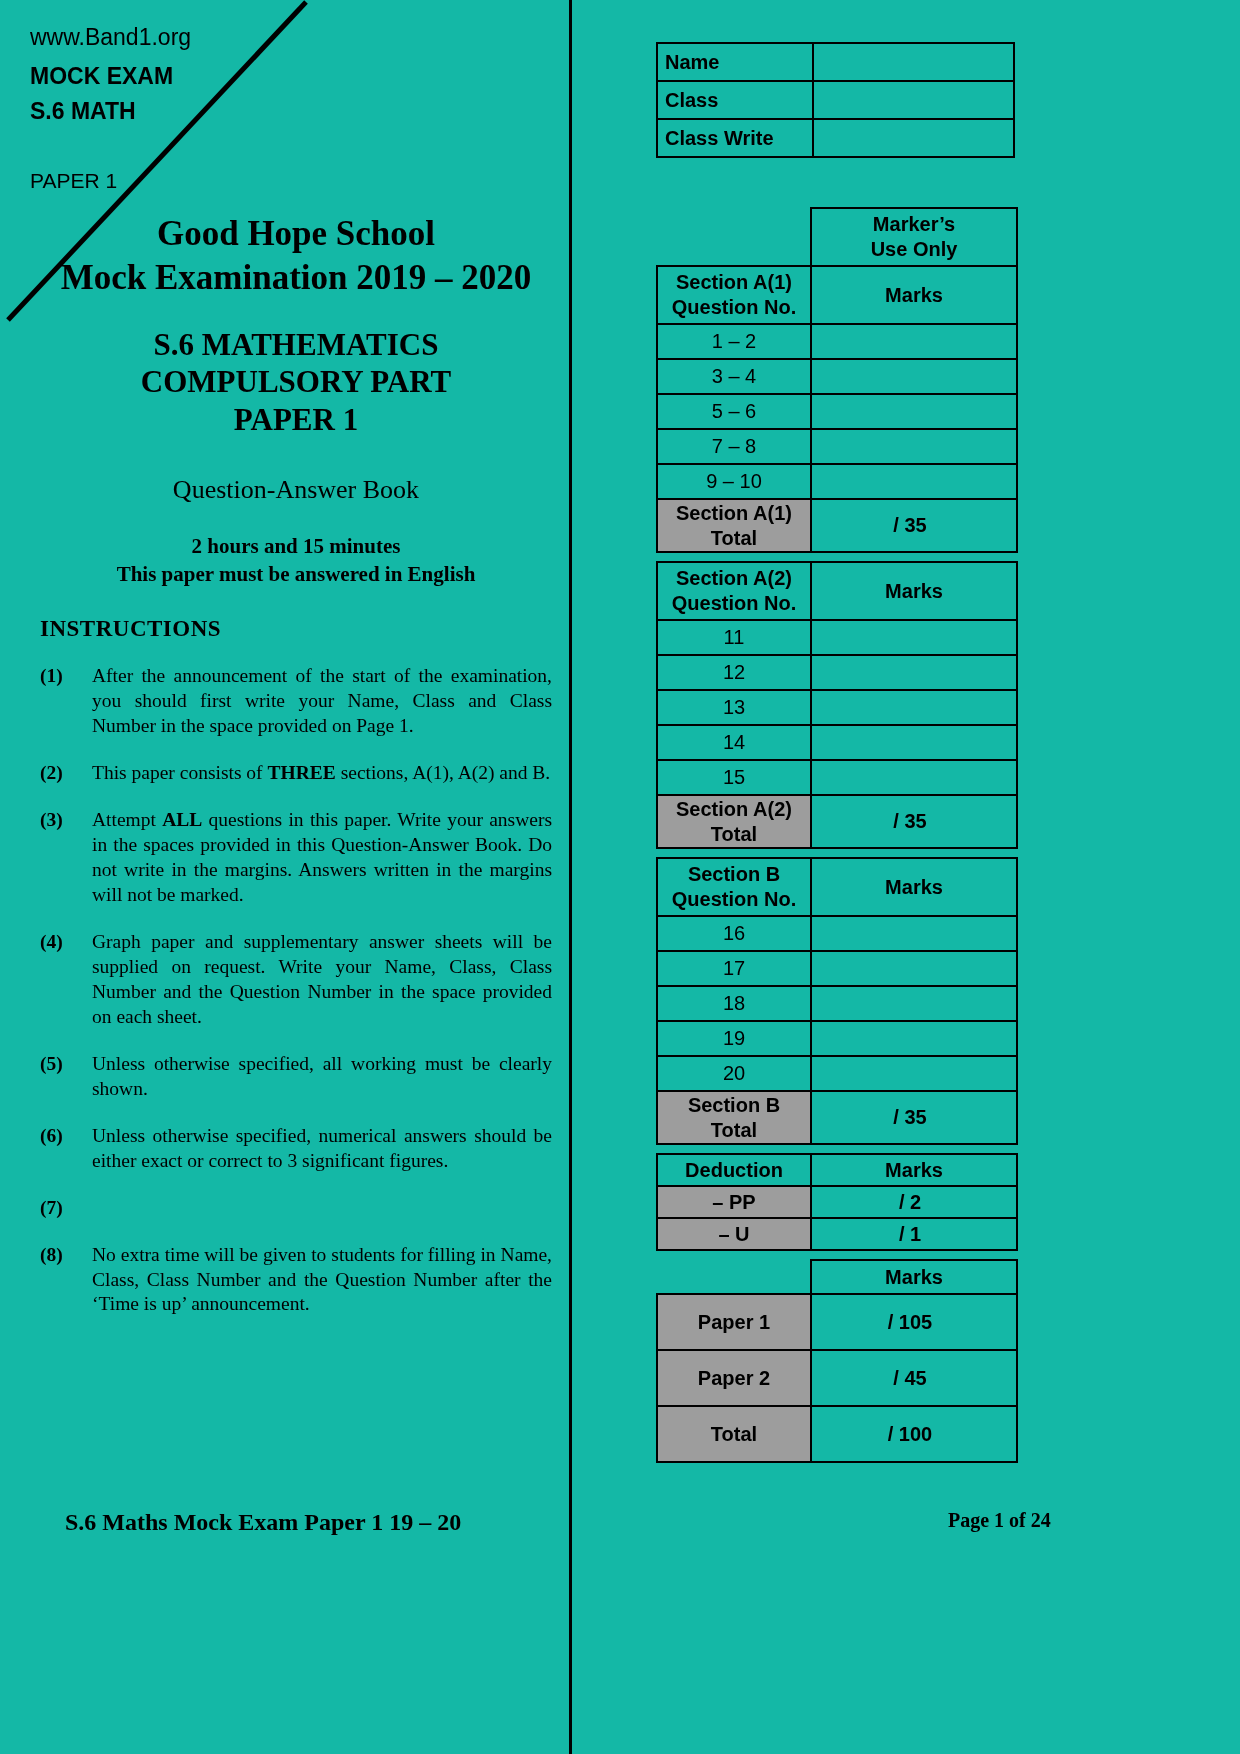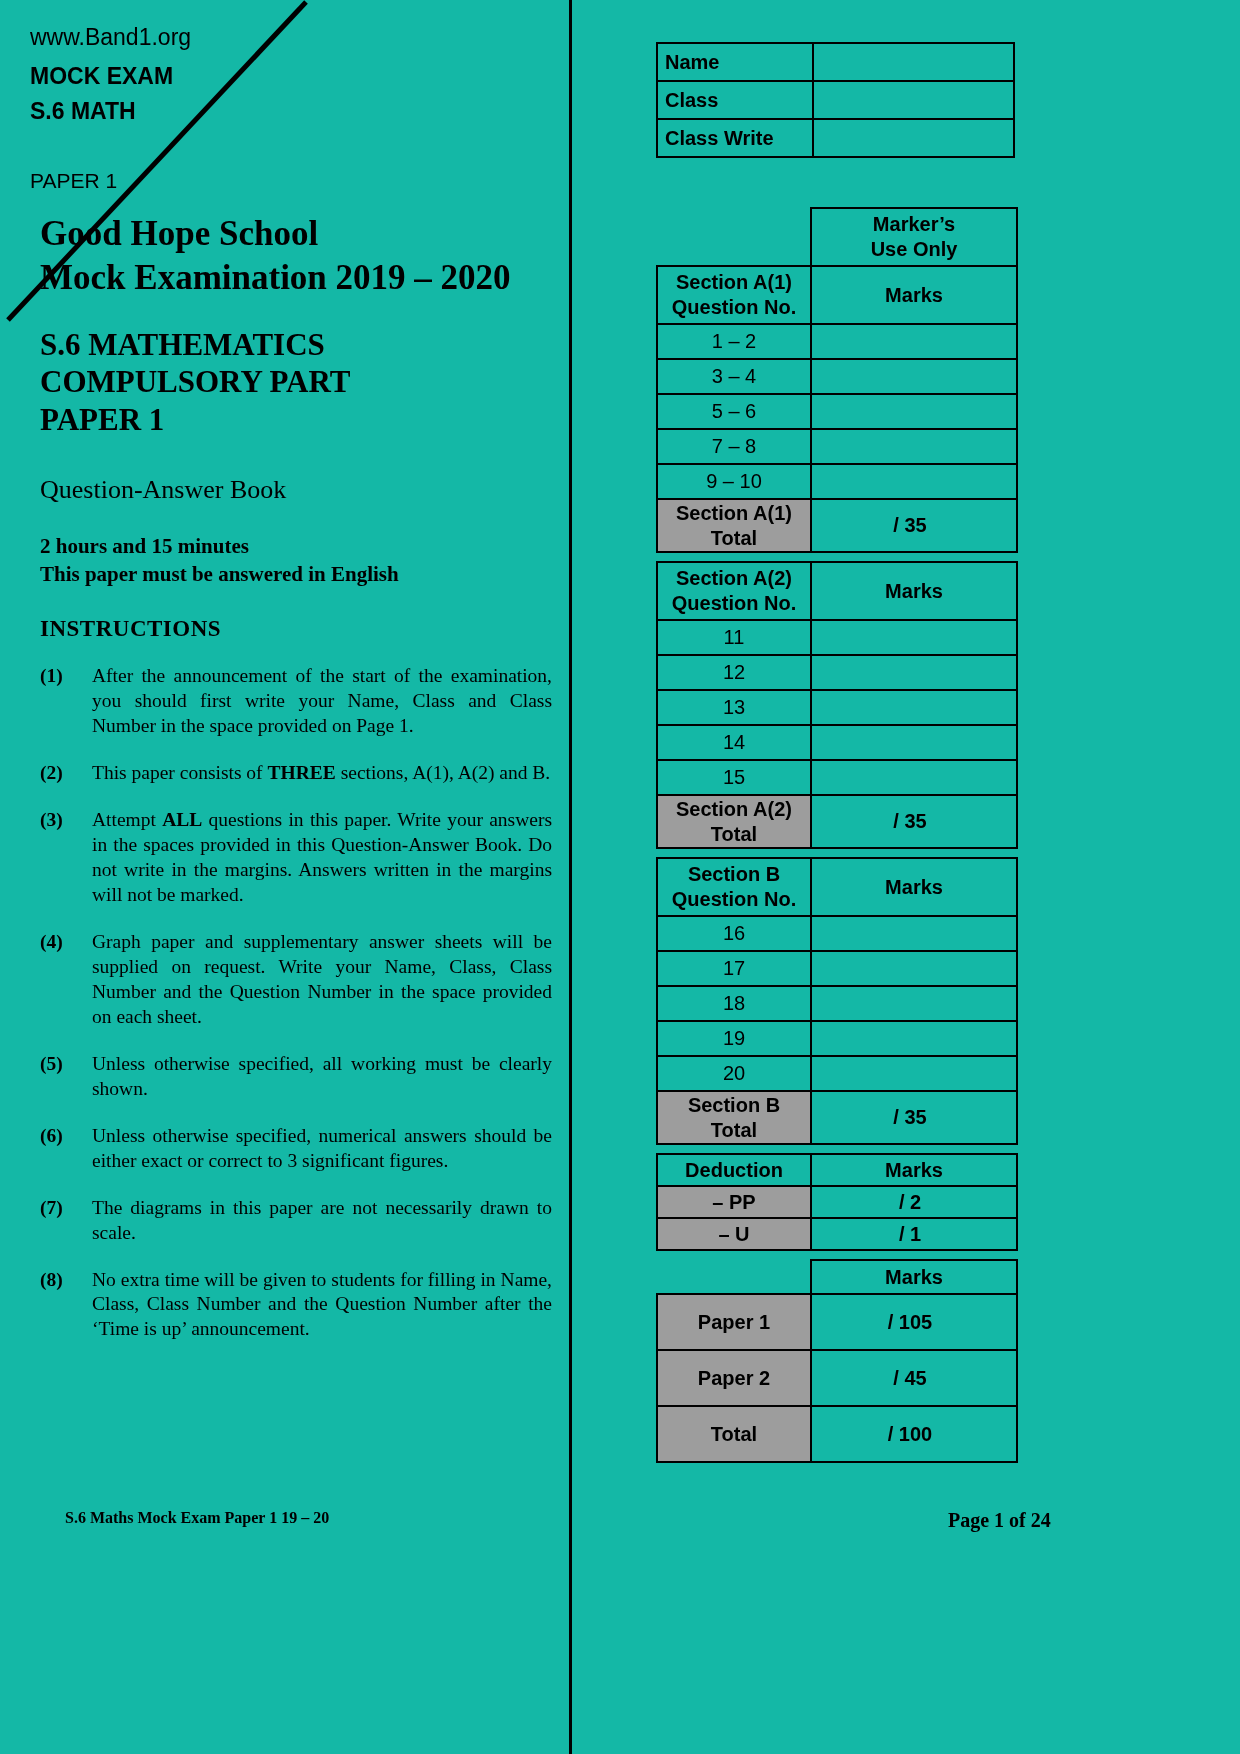--- a/index.html
+++ b/index.html
@@ -17,21 +17,21 @@
 
   
   #corner { position:absolute; left:30px; top:24px; font-family:"Liberation Sans", sans-serif; }
   #corner .site  { font-size:23px; }
   #corner .mock  { font-size:23px; font-weight:bold; margin-top:12px; }
   #corner .smath { font-size:23px; font-weight:bold; margin-top:8px; }
   #corner .plabel{ font-size:21px; margin-top:44px; }
 
   
   #left { position:absolute; left:40px; top:212px; width:512px; }
-  .title-center { }
+  .title-center { text-align:center; }
   .school-line  { font-size:35px; font-weight:bold; line-height:1.25; }
   .subject-block{ margin-top:26px; font-size:31px; font-weight:bold; line-height:1.22; }
   .qab          { margin-top:36px; font-size:26px; font-weight:normal; }
   .duration-block{ margin-top:28px; font-size:21px; font-weight:bold; line-height:1.32; }
   #instructions { margin-top:28px; }
   #instructions .ih { font-size:23px; font-weight:bold; letter-spacing:.5px; }
   .instr-item { display:flex; margin-top:22px; }
   .instr-num  { width:52px; flex:none; font-weight:bold; font-size:19.5px; line-height:1.28; }
   .instr-text { flex:1; font-size:19.5px; line-height:1.28; text-align:justify; }
   .instr-text b { font-weight:bold; }
@@ -54,21 +54,21 @@
   .mtable tr.q td { height:35px; }
   .mtable tr.total td { height:53px; }
   .mtable tr.d td { height:32px; }
   .mtable tr.mh td { height:34px; }
   .mtable tr.sum td { height:56px; }
   .mtable td.gray { background:#9d9d9d; }
   .mtable td.marks { padding-right:8px; font-weight:bold; }
   .mtable td.marks.bottom { vertical-align:bottom; padding-bottom:15px; }
 
   
-  #footer-left  { position:absolute; left:65px;  top:1509px; font-size:16px; font-weight:bold; }
+  #footer-left  { position:absolute; left:65px;  top:1509px; font-size:24px; font-weight:bold; }
   #footer-right { position:absolute; left:948px; top:1509px; font-size:20px; font-weight:bold; }
 </style>
 </head>
 <body>
 
 <div id="page">
 
   <svg id="diag" width="320" height="330" viewBox="0 0 320 330">
     <line x1="8" y1="320" x2="306" y2="2" stroke="#000" stroke-width="5"></line>
   </svg>
@@ -120,21 +120,20 @@
       <div class="instr-item">
         <span class="instr-num">(5)</span>
         <span class="instr-text"><span>Unless otherwise specified, all working must be clearly shown.</span><b></b><span></span></span>
       </div>
       <div class="instr-item">
         <span class="instr-num">(6)</span>
         <span class="instr-text"><span>Unless otherwise specified, numerical answers should be either exact or correct to 3 significant figures.</span><b></b><span></span></span>
       </div>
       <div class="instr-item">
         <span class="instr-num">(7)</span>
-        <span class="instr-text"><span>The diagrams in this paper are not necessarily drawn to scale.</span><b></b><span></span></span>
       </div>
       <div class="instr-item">
         <span class="instr-num">(8)</span>
         <span class="instr-text"><span>No extra time will be given to students for filling in Name, Class, Class Number and the Question Number after the ‘Time is up’ announcement.</span><b></b><span></span></span>
       </div>
     </div>
   </div>
 
   <table id="student">
     <tbody>

